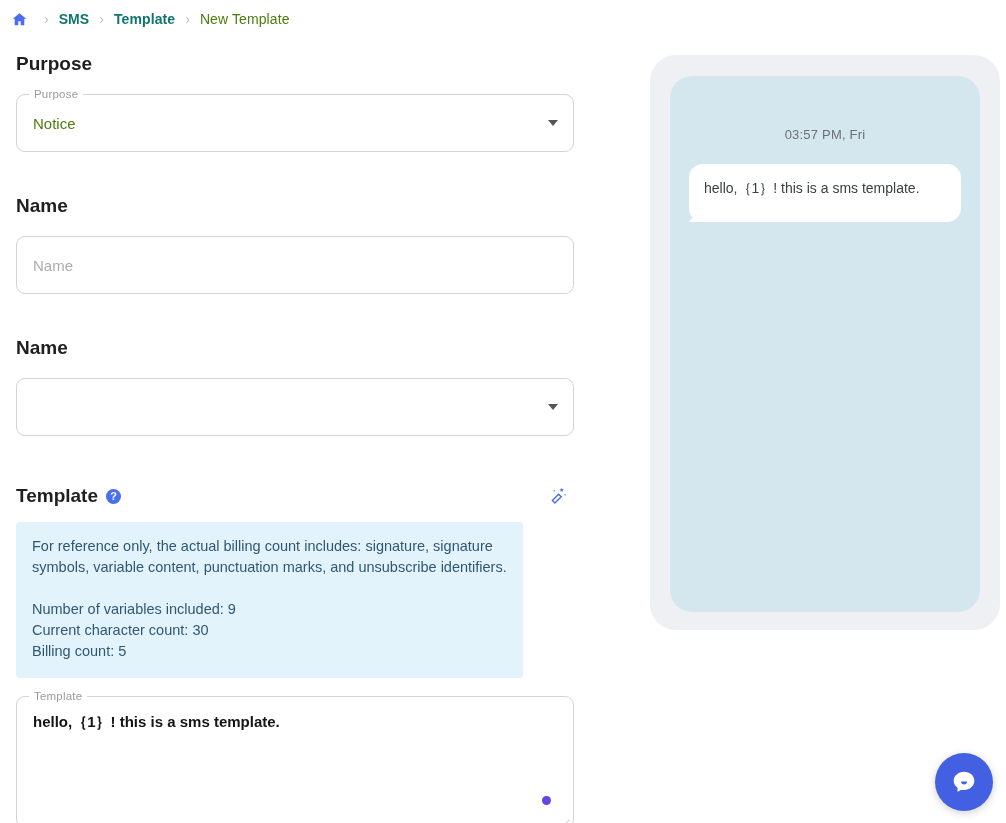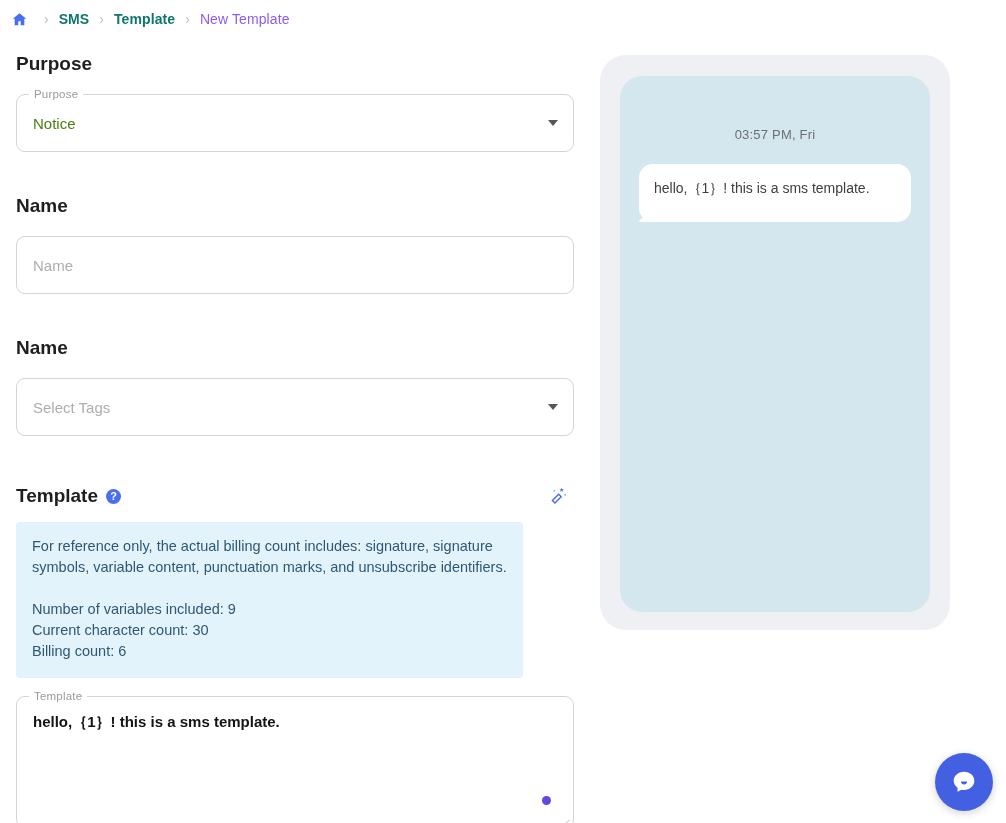--- a/index.html
+++ b/index.html
@@ -16,21 +16,21 @@
   .breadcrumb {
     position: absolute; left: 8px; top: 8px;
     height: 22px; display: flex; align-items: center; gap: 0;
     font-size: 14px;
   }
   .bc-home { display:flex; align-items:center; justify-content:center;
              width:22px; height:22px; margin-right:4px; }
   .bc-sep { color:#bdbdbd; font-size:14px; padding:0 10px; line-height:1;
             display:flex; align-items:center; }
   .bc-item { color:#0f766e; font-weight:700; font-size:14px; letter-spacing:0.1px; }
-  .bc-item.current { color:#8b5cf6; font-weight:400; }
+  .bc-item.current { color:#4d7c0f; font-weight:400; }
 
   
   .form-col { position: absolute; left: 16px; top: 52px; width: 558px; }
 
   .section-title {
     font-size: 19px; font-weight: 700; color: #1f1f1f;
     margin: 0 0 18px 0; line-height: 24px;
   }
   .section-title.with-icon { display:flex; align-items:center; gap:8px; }
 
@@ -106,21 +106,21 @@
     width: 12px; height: 12px; overflow: hidden;
   }
   .ta-resize:after {
     content: ""; position: absolute; right: 1px; bottom: 5px;
     width: 14px; height: 1px; background: #cfcfcf;
     transform: rotate(-45deg); transform-origin: right bottom;
   }
 
   
   .phone-frame {
-    position: absolute; left: 600px; top: 55px;
+    position: absolute; left: 650px; top: 55px;
     width: 350px; height: 575px;
     background: #eff0f4; border-radius: 26px; padding-left: 19px;
   }
   .phone-screen {
     position: absolute; left: 20px; top: 21px;
     width: 310px; height: 536px;
     background: #d5e7ee; border-radius: 22px;
     padding: 0;
   }
   .msg-time {
@@ -185,21 +185,20 @@
     <div class="block" style="margin-top:42px;">
       <h2 class="section-title">Name</h2>
       <div class="mui-field">
         <span class="mui-value placeholder">Name</span>
       </div>
     </div>
 
     <div class="block" style="margin-top:42px;">
       <h2 class="section-title">Name</h2>
       <div class="mui-field">
-        <span class="mui-value placeholder">Select Tags</span>
         <span class="mui-arrow"></span>
       </div>
     </div>
 
     <div class="block" style="margin-top:46px; margin-bottom:0;">
       <div class="tpl-head">
         <h2 class="section-title with-icon" style="margin-bottom:0;">
           <span>Template</span>
           <span class="help-icon">?</span>
         </h2>
@@ -210,21 +209,21 @@
             <path fill="#4a6ef0" d="m19.4 11.2.9-.7.9.7-.3-1.1.9-.7h-1.1l-.4-1.1-.3 1.1h-1.1l.9.7zM5.6 6.1l.9-.7.9.7-.3-1.1.9-.7H6.9L6.5 3.2l-.3 1.1H5.1l.9.7z"></path>
           </svg>
         </span>
       </div>
 
       <div class="info-box">
         <div class="info-line">For reference only, the actual billing count includes: signature, signature symbols, variable content, punctuation marks, and unsubscribe identifiers.</div>
         <div class="spacer"></div>
         <div class="info-line">Number of variables included: 9</div>
         <div class="info-line">Current character count: 30</div>
-        <div class="info-line">Billing count: 6</div>
+        <div class="info-line">Billing count: 5</div>
       </div>
 
       <div class="ta-field">
         <span class="mui-legend">Template</span>
         <div class="ta-text">hello,｛1｝! this is a sms template.</div>
         <span class="ta-dot"></span>
         <span class="ta-resize"></span>
       </div>
 
     </div>

